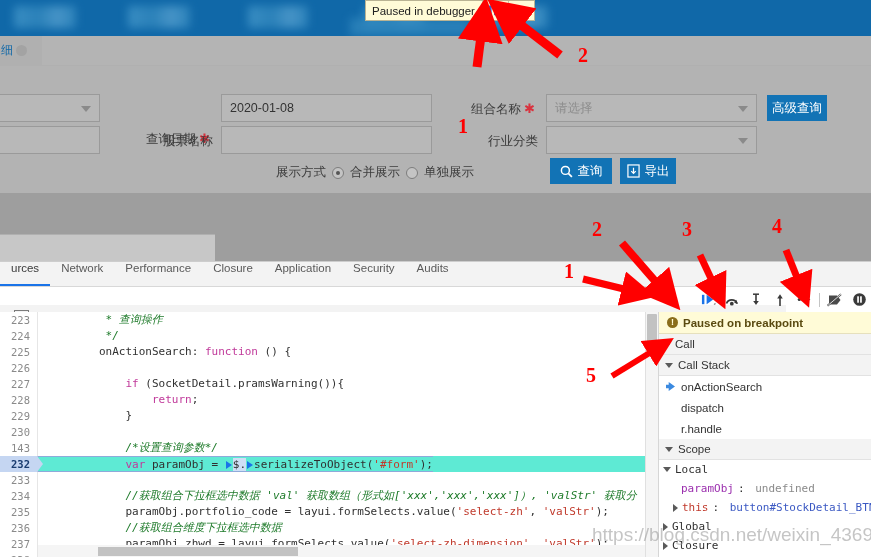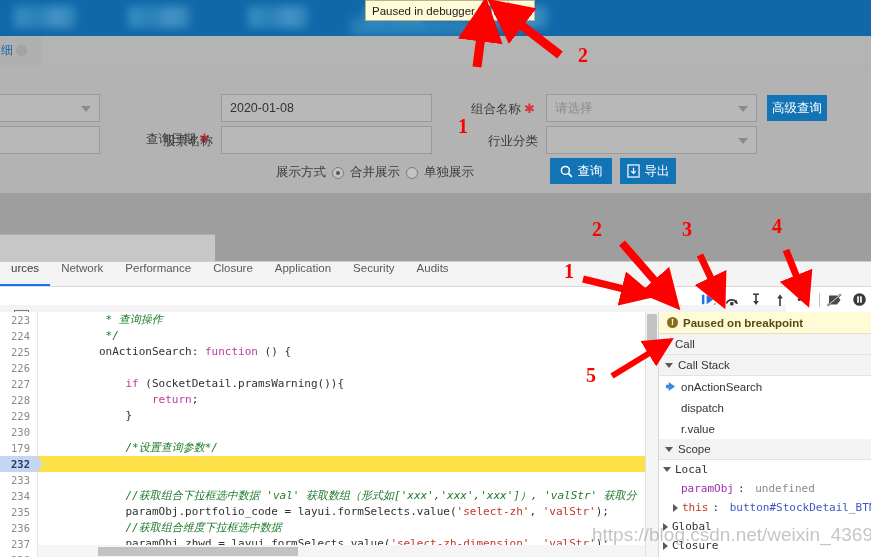--- a/index.html
+++ b/index.html
@@ -173,21 +173,21 @@
     background: #fff; overflow: hidden;
     font-family: "DejaVu Sans Mono", monospace; font-size: 11px;
   }
   .code-row { display: flex; height: 16px; line-height: 16px; }
   .gutter {
     width: 38px; min-width: 38px; text-align: right; padding-right: 7px;
     color: #8a8a8a; background: #fff; font-size: 10.5px;
     border-right: 1px solid #e6e6e6; user-select: none;
   }
   .codetext { padding-left: 8px; white-space: pre; color: #303030; }
-  .code-row.hl { background: #fde047; }
+  .code-row.hl { background: #5eead4; }
   .code-row.hl .gutter {
     background: #c5d6f2; color: #1a3c70; font-weight: bold;
     border-right: 1px solid #a9bfe2; position: relative;
   }
   .code-row.hl .gutter::after {
     content: ""; position: absolute; right: -6px; top: 0;
     border-top: 8px solid transparent; border-bottom: 8px solid transparent;
     border-left: 6px solid #c5d6f2;
   }
   .code-row.hl .codetext {
@@ -496,25 +496,26 @@
         </div>
         <div class="code-row">
           <div class="gutter">229</div>
           <div class="codetext"><span class="pl">            }</span></div>
         </div>
         <div class="code-row">
           <div class="gutter">230</div>
           <div class="codetext"><span class="pl"></span></div>
         </div>
         <div class="code-row">
-          <div class="gutter">179</div>
+          <div class="gutter">143</div>
           <div class="codetext"><span class="cm">            /*设置查询参数*/</span></div>
         </div>
         <div class="code-row hl">
           <div class="gutter">232</div>
+          <div class="codetext"><span class="pl">            </span><span class="k">var</span><span class="pl"> paramObj = </span><span class="blue-wedge"></span><span class="sel-tok">$.</span><span class="blue-wedge"></span><span class="pl">serializeToObject(</span><span class="st">'#form'</span><span class="pl">);</span></div>
         </div>
         <div class="code-row">
           <div class="gutter">233</div>
           <div class="codetext"><span class="pl"></span></div>
         </div>
         <div class="code-row">
           <div class="gutter">234</div>
           <div class="codetext"><span class="cm">            //获取组合下拉框选中数据 'val' 获取数组（形式如['xxx','xxx','xxx']）, 'valStr' 获取分</span></div>
         </div>
         <div class="code-row">
@@ -557,21 +558,21 @@
         <span>Call Stack</span>
       </div>
       <div class="cs-row">
         <span class="cs-marker"></span>
         <span>onActionSearch</span>
       </div>
       <div class="cs-row plain">
         <span>dispatch</span>
       </div>
       <div class="cs-row plain">
-        <span>r.value</span>
+        <span>r.handle</span>
       </div>
 
       <div class="sec-header">
         <span class="tri down"></span>
         <span>Scope</span>
       </div>
 
       <div class="scope-row lvl0">
         <span class="tri down"></span>
         <span>Local</span>

